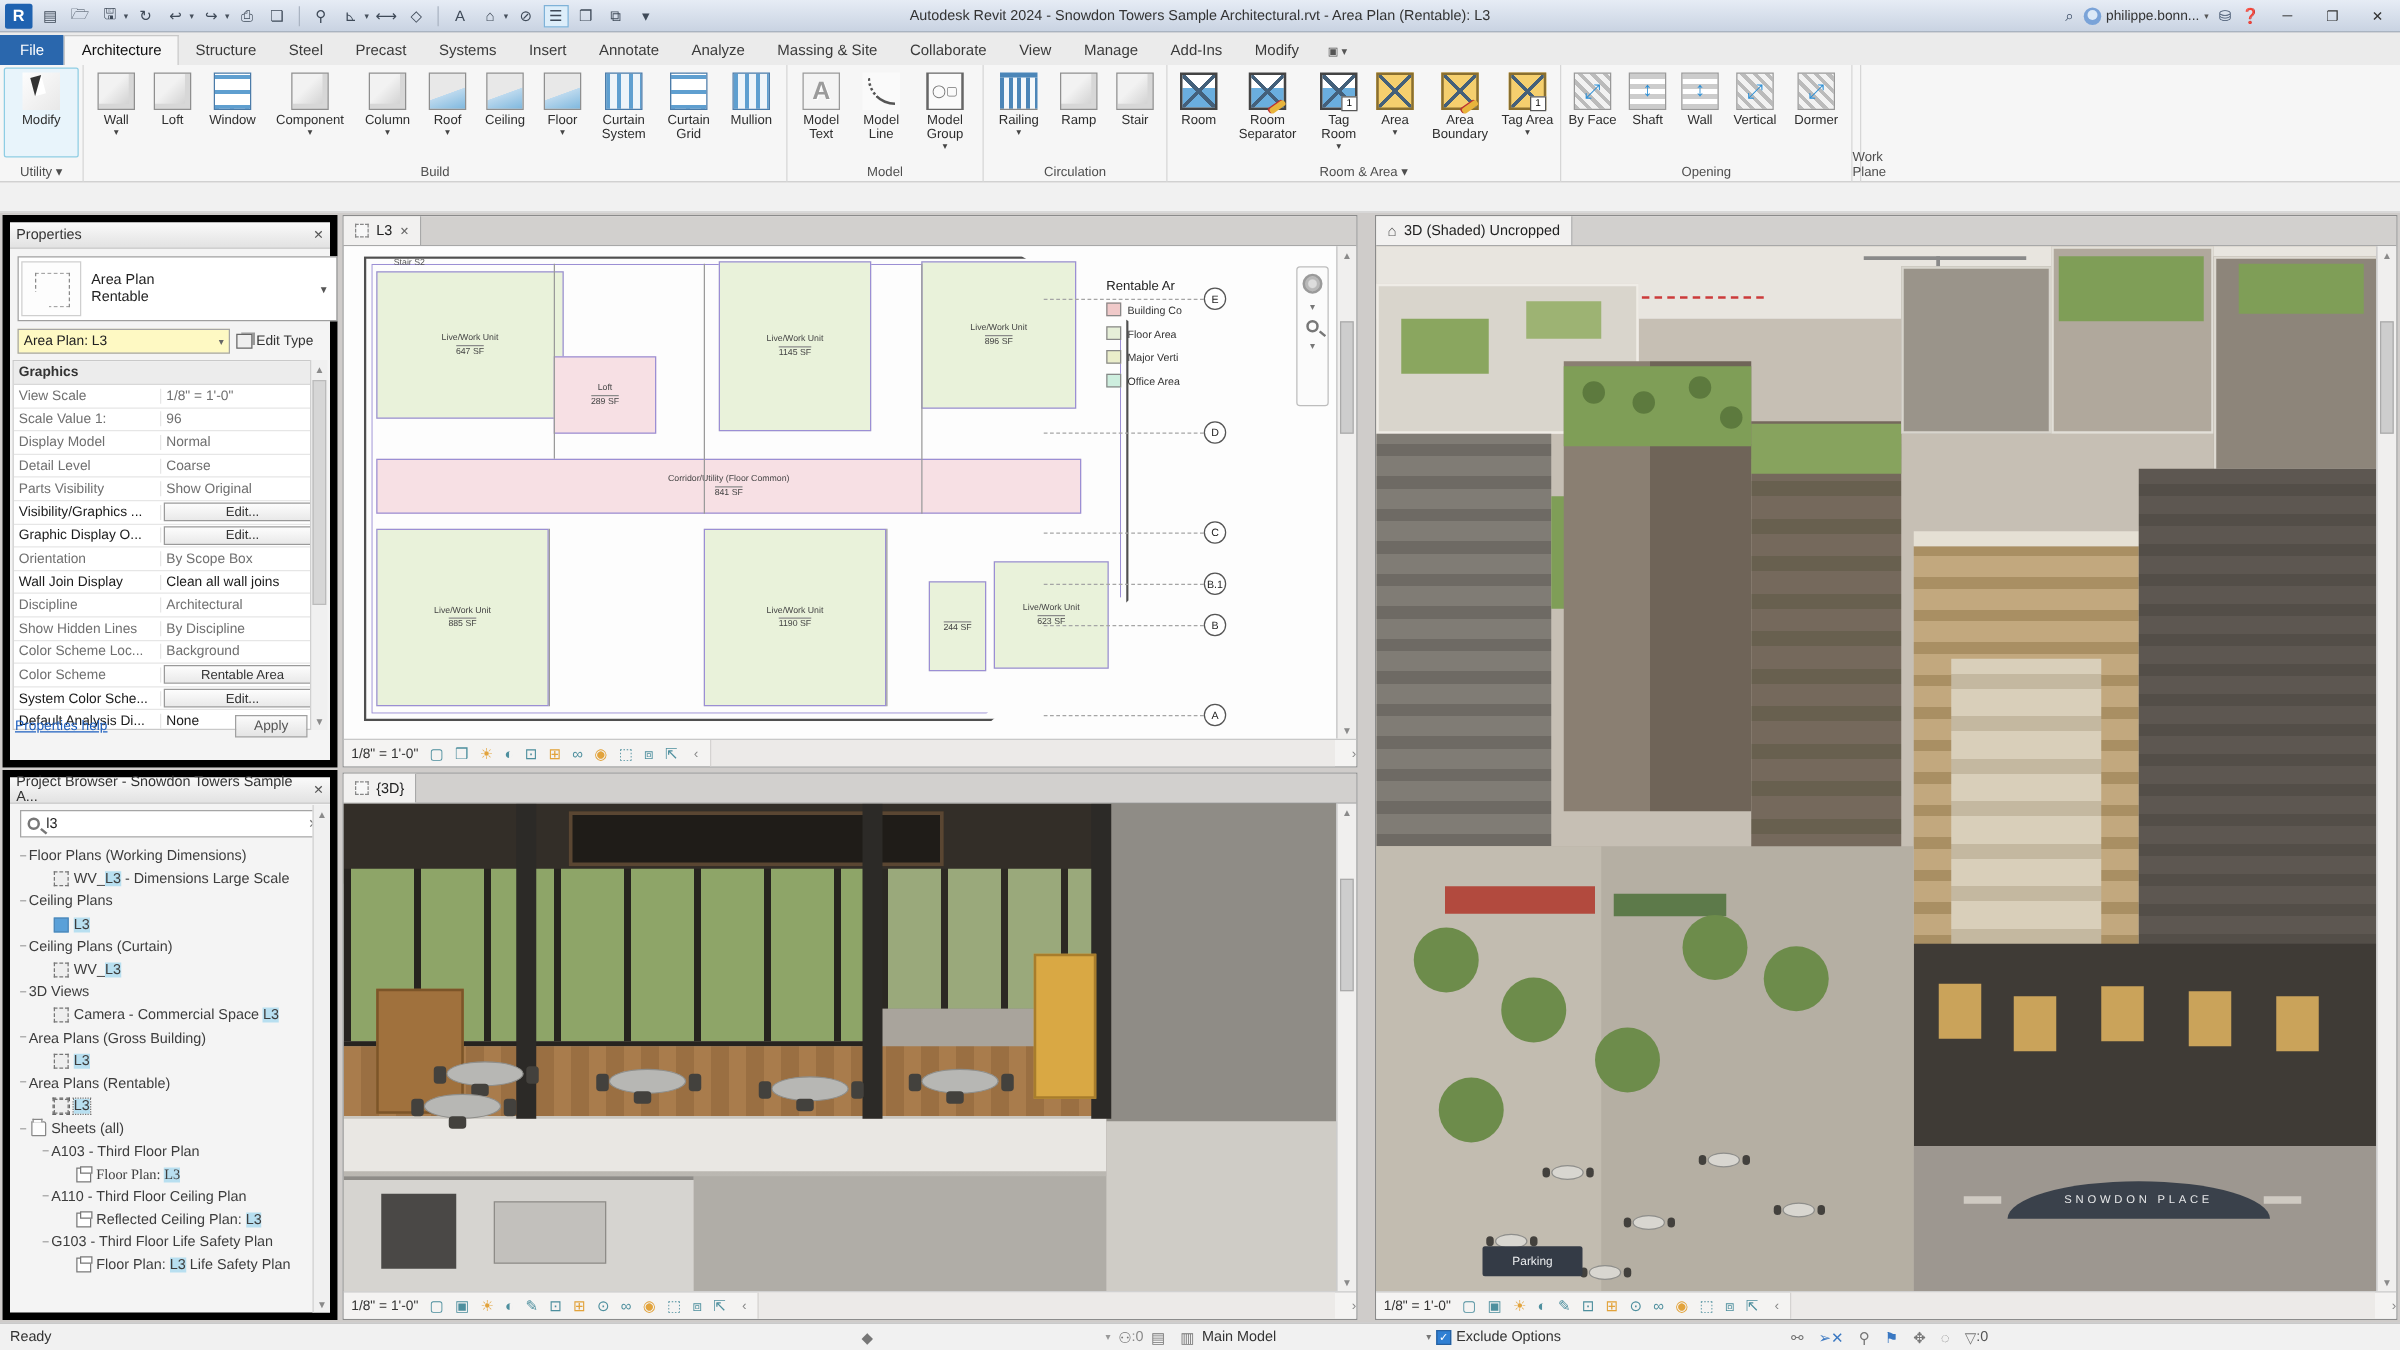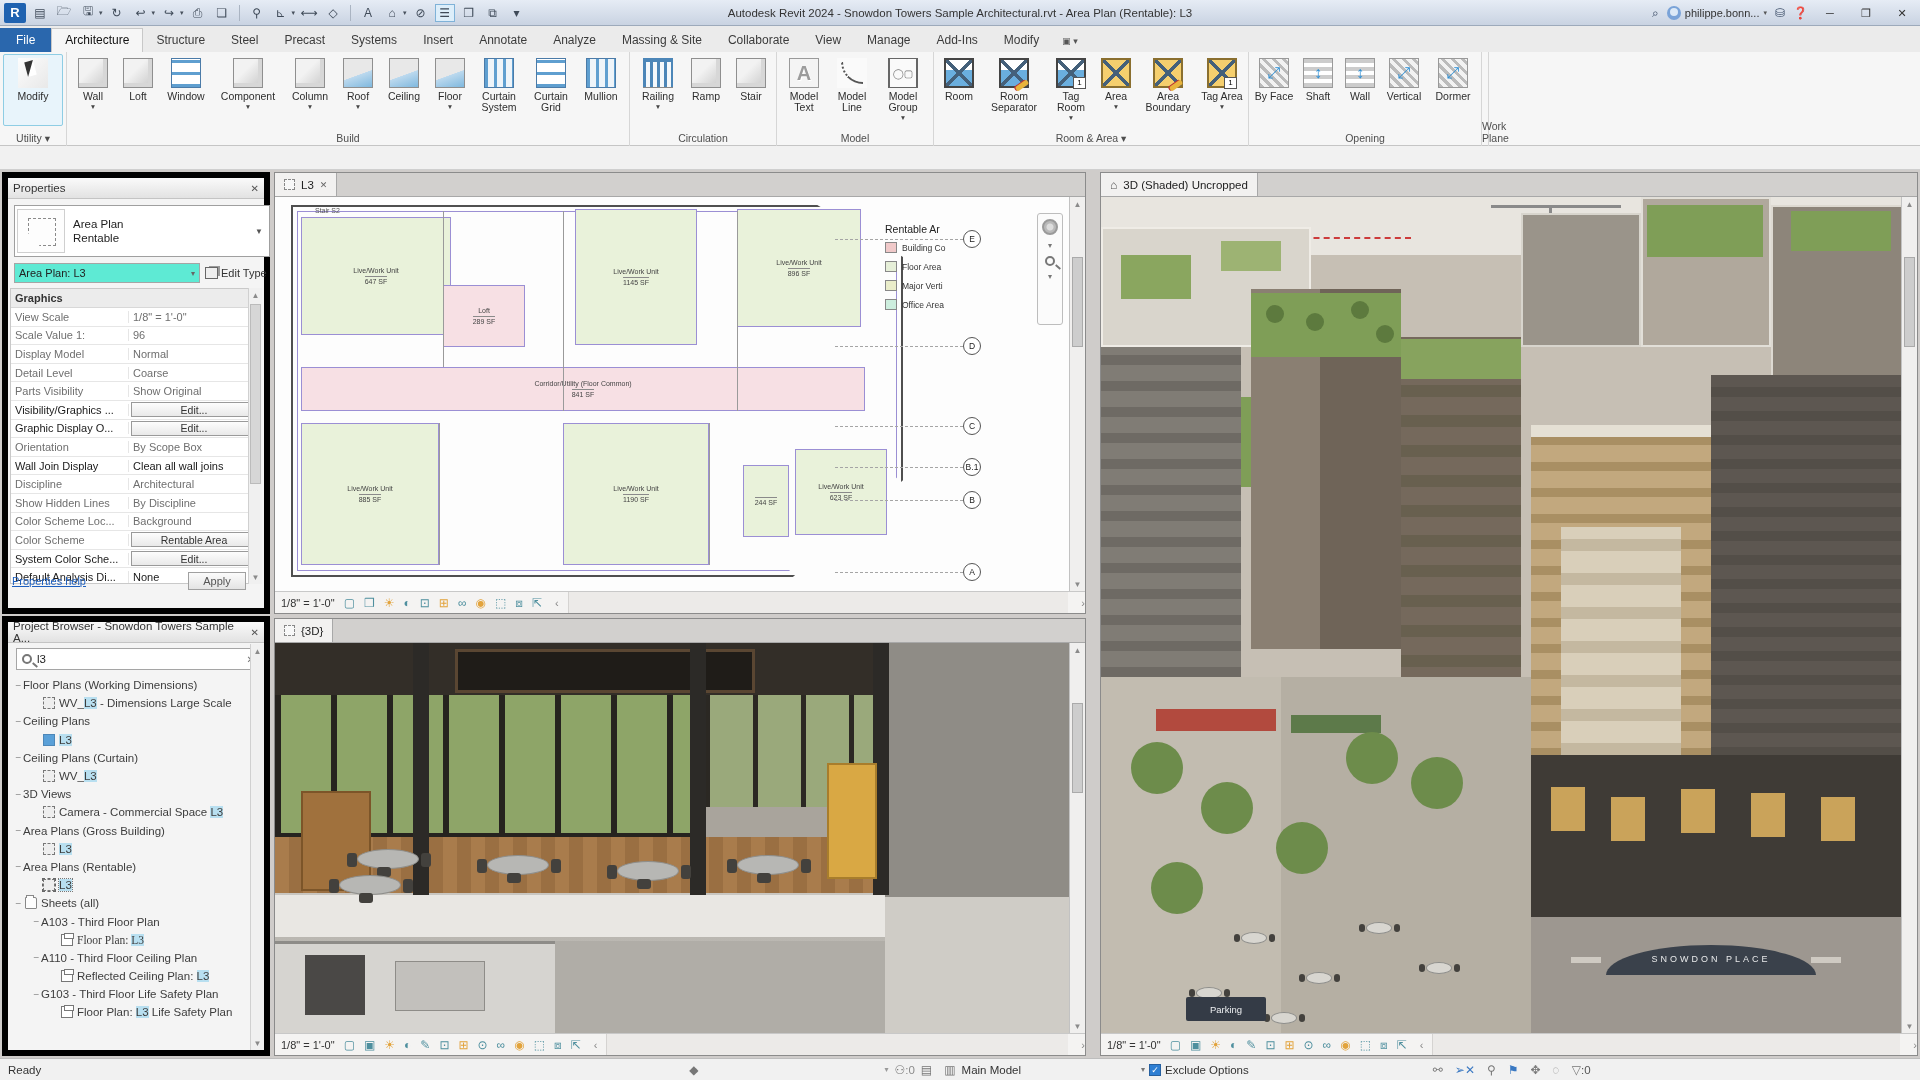--- a/index.html
+++ b/index.html
@@ -85,21 +85,21 @@
   .panel { background:#f4f4f4; border:6px solid #000000; }
   .panel-head { height:21px; background:linear-gradient(#fafafa,#e2e2e2); border-bottom:1px solid #c4c4c4; display:flex; align-items:center; font-size:11.5px; color:#333; padding:0 5px; }
   .panel-head .ph-x { margin-left:auto; font-size:10px; color:#555; }
   #props { left:2px; top:172px; width:268px; height:442px; }
   .type-sel { position:absolute; left:6px; top:27px; width:256px; height:52px; background:#fff; border:1px solid #9f9f9f; display:flex; align-items:center; }
   .type-thumb { width:48px; height:44px; margin:2px; border:1px solid #cfcfcf; background:#fdfdfd; position:relative; }
   .type-thumb:after { content:""; position:absolute; left:10px; top:8px; width:26px; height:26px; border:1px dashed #8a8a8a; clip-path:polygon(0 0,100% 0,100% 100%,40% 100%,40% 55%,0 55%); }
   .type-name { font-size:11.5px; color:#222; line-height:14px; padding-left:6px; }
   .type-dd { margin-left:auto; padding-right:6px; font-size:8px; color:#555; }
   .sel-row { position:absolute; left:6px; top:84px; width:256px; height:22px; display:flex; align-items:center; }
-  .sel-combo { width:186px; height:20px; background:#5eead4; border:1px solid #a5a5a5; font-size:11px; color:#222; display:flex; align-items:center; padding:0 4px; }
+  .sel-combo { width:170px; height:20px; background:#fef9c3; border:1px solid #a5a5a5; font-size:11px; color:#222; display:flex; align-items:center; padding:0 4px; }
   .sel-combo span.dd { margin-left:auto; font-size:8px; color:#666; }
   .edit-type { display:flex; align-items:center; gap:3px; font-size:11px; color:#333; margin-left:5px; }
   .et-ico { width:13px; height:12px; border:1px solid #666; background:#eee; box-shadow:3px -2px 0 -1px #999; }
   .prop-grid { position:absolute; left:2px; top:110px; width:250px; bottom:24px; overflow:hidden; background:#fff; border:1px solid #c9c9c9; }
   .pg-section { height:19px; background:#ececec; font-size:11px; font-weight:bold; color:#333; display:flex; align-items:center; padding:0 4px; border-bottom:1px solid #d8d8d8; position:relative; }
   .pg-section .exp { position:absolute; right:4px; font-size:9px; color:#777; }
   .prow { height:18.6px; display:flex; border-bottom:1px solid #e6e6e6; font-size:11px; align-items:center; }
   .prow .pl { width:118px; padding-left:4px; color:#6f6f6f; border-right:1px solid #e6e6e6; white-space:nowrap; overflow:hidden; }
   .prow .pv { flex:1; padding-left:4px; color:#6f6f6f; white-space:nowrap; overflow:hidden; }
   .prow.edit .pl, .prow.edit .pv { color:#1a1a1a; }
@@ -300,53 +300,53 @@
           </div>
           <div class="rbtn" style="width: 50px;">
             <div class="ric ic-curtain"></div>
             <div class="rlab">Mullion</div>
           </div>
         </div>
         <div class="rgroup-label">Build</div>
       </div>
       <div class="rgroup">
         <div class="rgroup-btns">
+          <div class="rbtn" style="width: 48px;">
+            <div class="ric ic-letterA"></div>
+            <div class="rlab">Model Text</div>
+          </div>
+          <div class="rbtn" style="width: 48px;">
+            <div class="ric ic-line"></div>
+            <div class="rlab">Model Line</div>
+          </div>
+          <div class="rbtn" style="width: 54px;">
+            <div class="ric ic-group"></div>
+            <div class="rlab">Model Group</div>
+            <div class="rarr">▼</div>
+          </div>
+        </div>
+        <div class="rgroup-label">Model</div>
+      </div>
+      <div class="rgroup">
+        <div class="rgroup-btns">
           <div class="rbtn" style="width: 50px;">
             <div class="ric ic-rail"></div>
             <div class="rlab">Railing</div>
             <div class="rarr">▼</div>
           </div>
           <div class="rbtn" style="width: 46px;">
             <div class="ric ic-gray"></div>
             <div class="rlab">Ramp</div>
           </div>
           <div class="rbtn" style="width: 44px;">
             <div class="ric ic-gray"></div>
             <div class="rlab">Stair</div>
           </div>
         </div>
         <div class="rgroup-label">Circulation</div>
-      </div>
-      <div class="rgroup">
-        <div class="rgroup-btns">
-          <div class="rbtn" style="width: 48px;">
-            <div class="ric ic-letterA"></div>
-            <div class="rlab">Model Text</div>
-          </div>
-          <div class="rbtn" style="width: 48px;">
-            <div class="ric ic-line"></div>
-            <div class="rlab">Model Line</div>
-          </div>
-          <div class="rbtn" style="width: 54px;">
-            <div class="ric ic-group"></div>
-            <div class="rlab">Model Group</div>
-            <div class="rarr">▼</div>
-          </div>
-        </div>
-        <div class="rgroup-label">Model</div>
       </div>
       <div class="rgroup">
         <div class="rgroup-btns">
           <div class="rbtn" style="width: 44px;">
             <div class="ric ic-roomblue"></div>
             <div class="rlab">Room</div>
           </div>
           <div class="rbtn" style="width: 66px;">
             <div class="ric ic-roomblue ic-pencil"></div>
             <div class="rlab">Room Separator</div>

